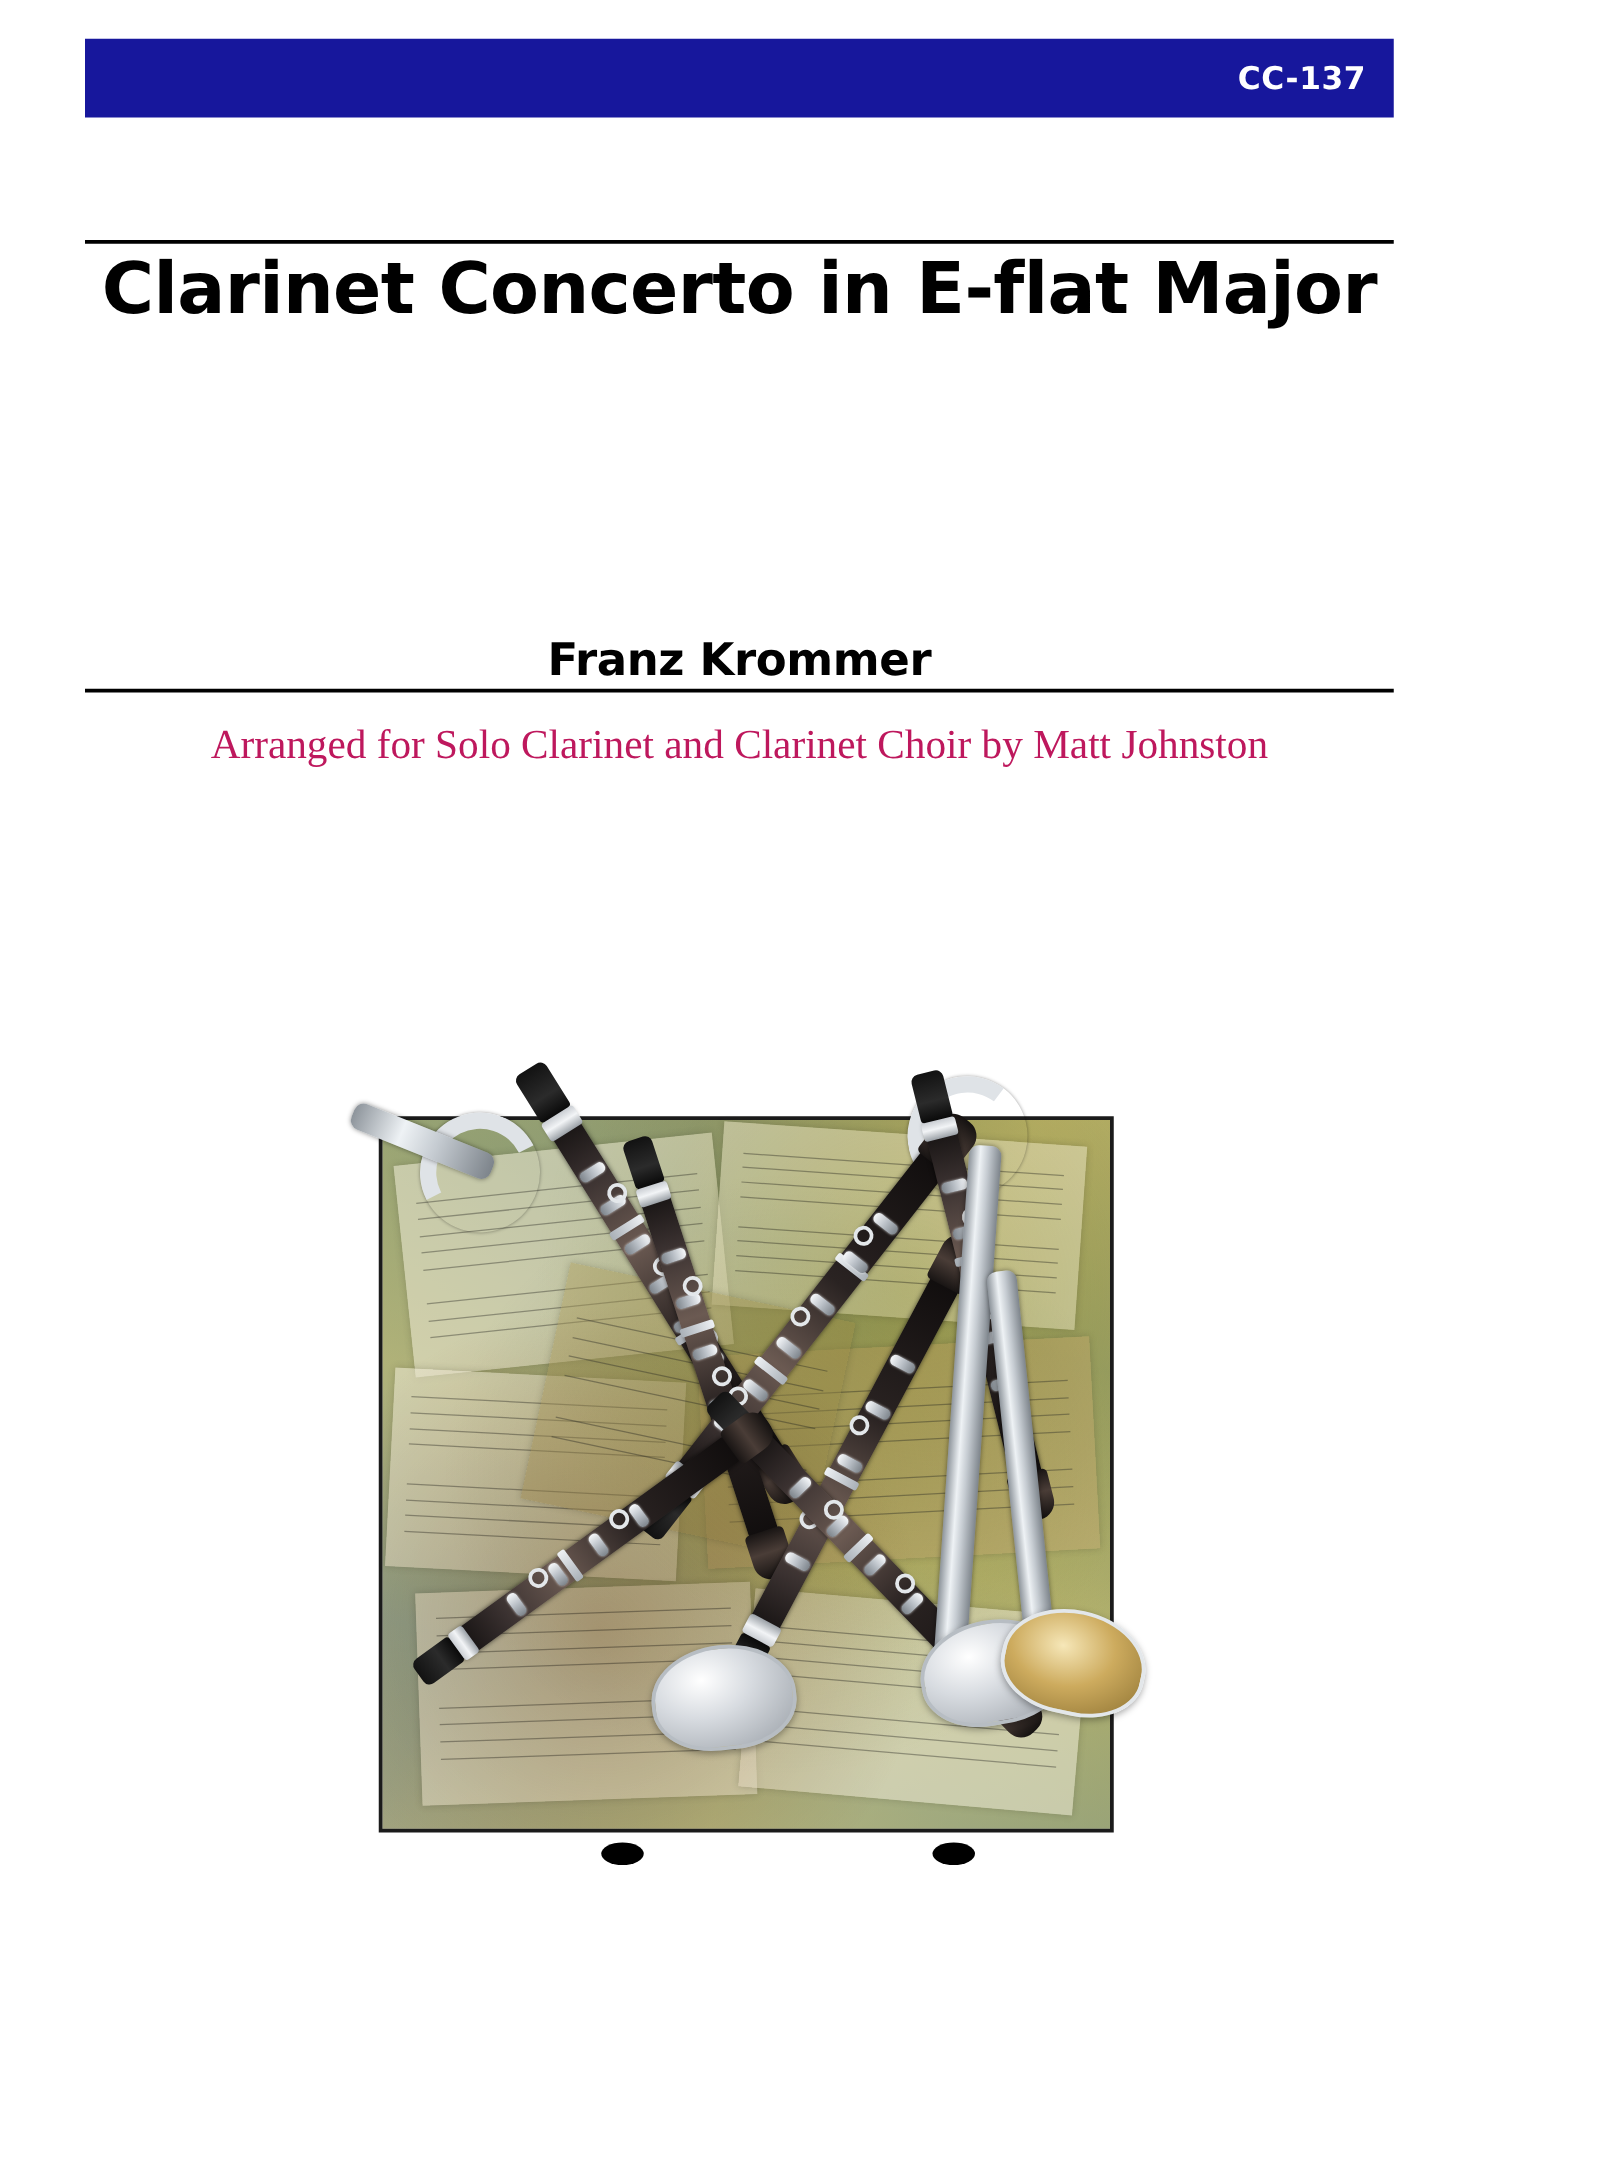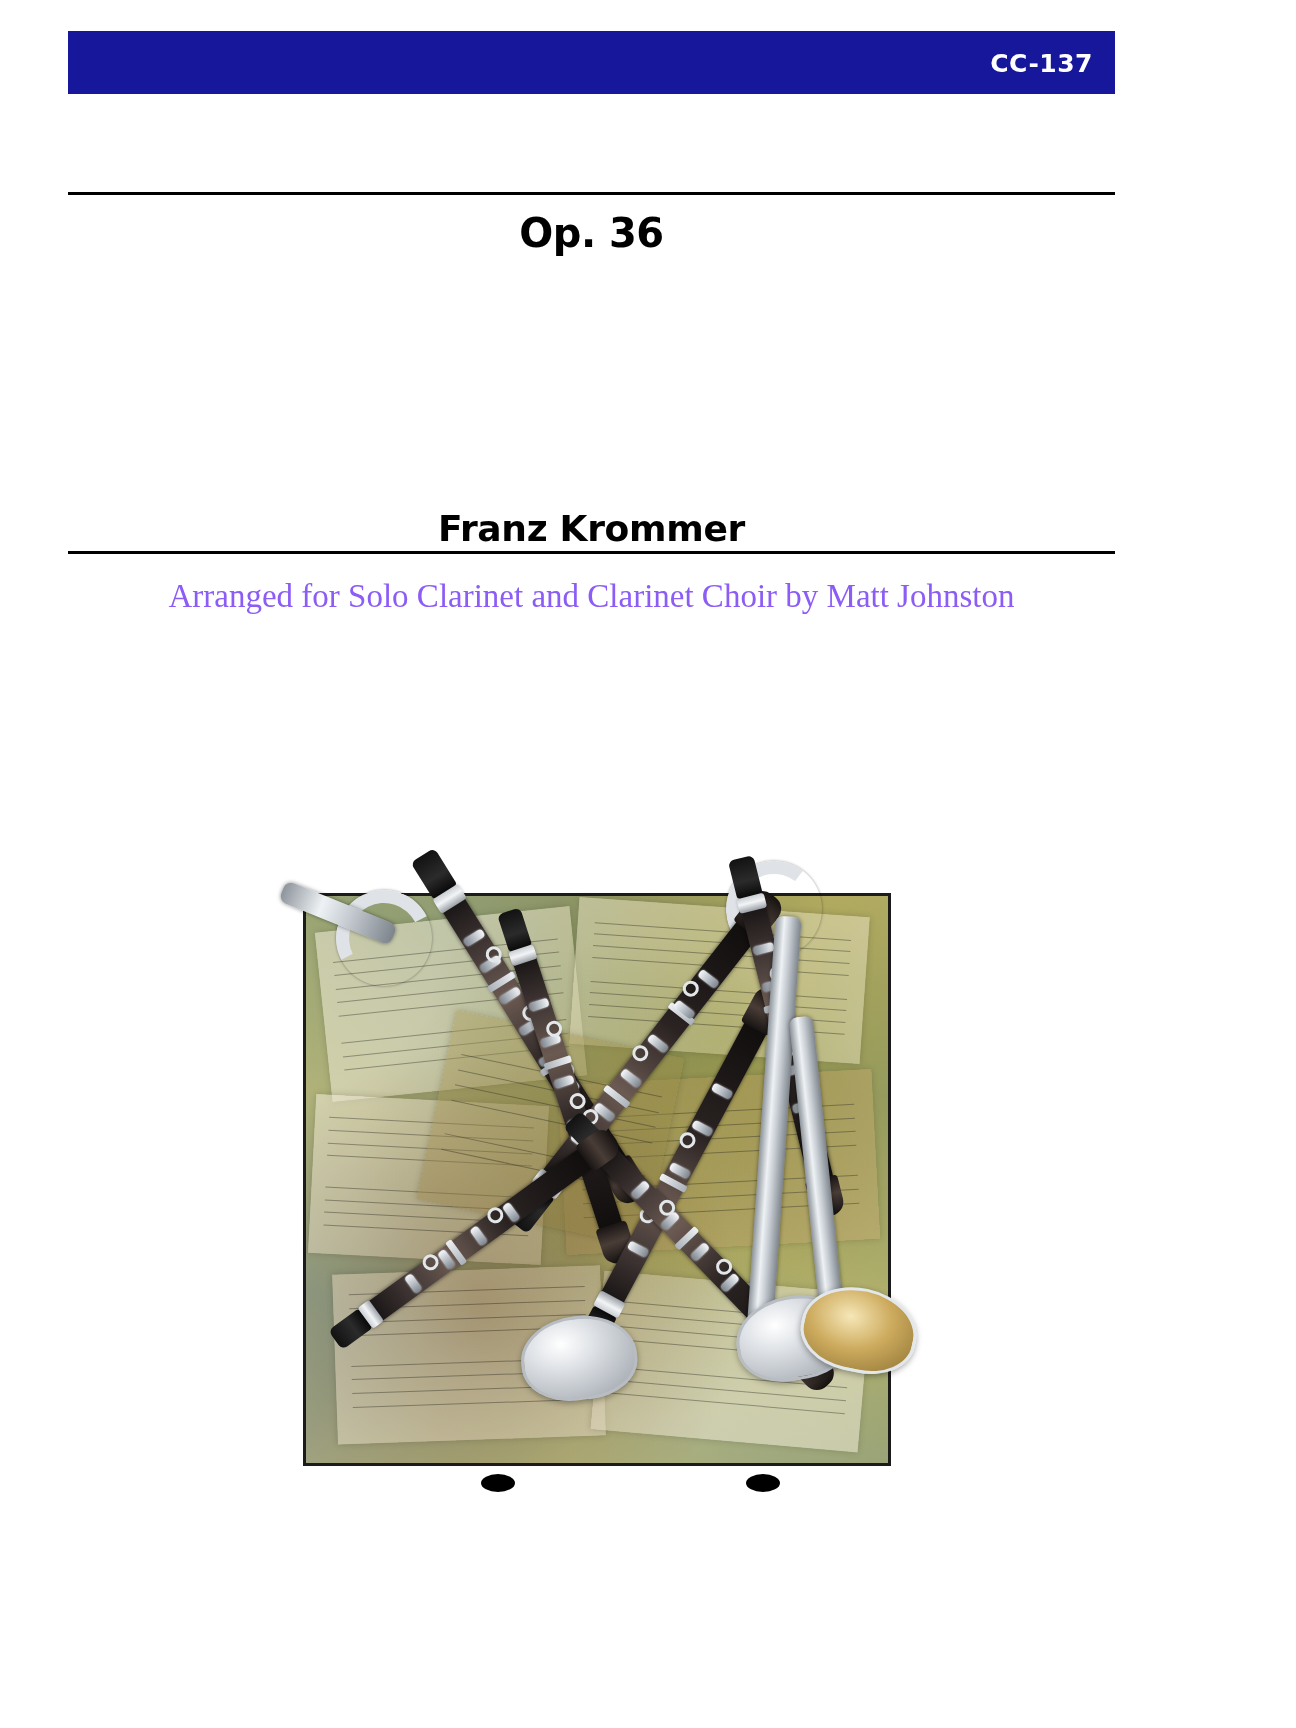--- a/index.html
+++ b/index.html
@@ -85,21 +85,21 @@
   }
 
   .arranger {
     position: absolute;
     left: 68px;
     top: 578px;
     width: 1047px;
     text-align: center;
     font-family: "Liberation Serif", serif;
     font-size: 33px;
-    color: #8b5cf6;
+    color: #be185d;
   }
 
   
   .artwork {
     position: absolute;
     left: 303px;
     top: 893px;
     width: 588px;
     height: 573px;
     border: 3px solid #1b1b1b;
@@ -258,21 +258,21 @@
 <body>
 
 <div class="cat-bar">
   <span class="cat-number">CC-137</span>
 </div>
 
 <div class="rule rule-top"></div>
 <div class="rule rule-bottom"></div>
 
 <div class="title-block">
-  <div class="work-opus">Op. 36</div>
+  <div class="work-title">Clarinet Concerto in E-flat Major</div>
 </div>
 
 <div class="composer">Franz Krommer</div>
 
 <div class="arranger">Arranged for Solo Clarinet and Clarinet Choir by Matt Johnston</div>
 
 <div class="artwork">
 
   <div class="paper p1">
     <div class="staff" style="top:18%"></div>

